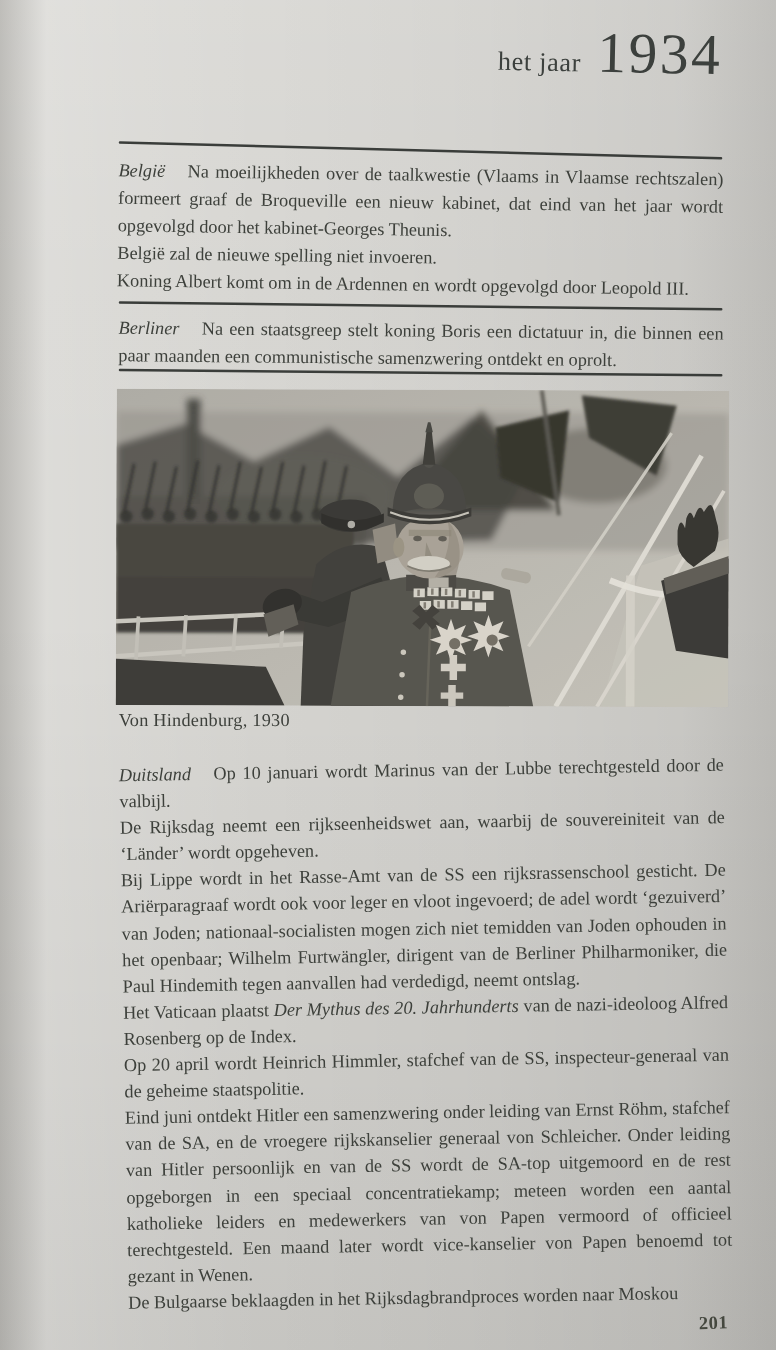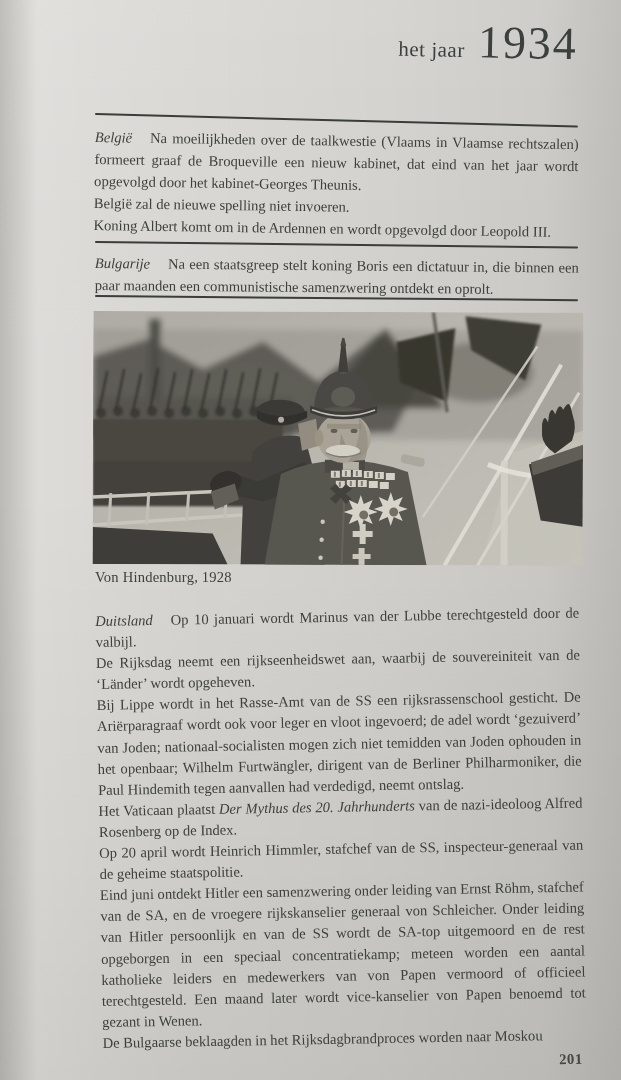--- a/index.html
+++ b/index.html
@@ -70,21 +70,21 @@
 
   <section class="sec sec-belgie">
       <p><span class="lead">België</span><span>Na moeilijkheden over de taalkwestie (Vlaams in Vlaamse rechtszalen) formeert graaf de Broqueville een nieuw kabinet, dat eind van het jaar wordt opgevolgd door het kabinet-Georges Theunis.</span></p>
       <p><span>België zal de nieuwe spelling niet invoeren.</span></p>
       <p><span>Koning Albert komt om in de Ardennen en wordt opgevolgd door Leopold III.</span></p>
     </section>
 
   <div class="rule rule-2"></div>
 
   <section class="sec sec-bulgarije">
-      <p><span class="lead">Bulgarije</span><span>Na een staatsgreep stelt koning Boris een dictatuur in, die binnen een paar maanden een communistische samenzwering ontdekt en oprolt.</span></p>
+      <p><span class="lead">Berliner</span><span>Na een staatsgreep stelt koning Boris een dictatuur in, die binnen een paar maanden een communistische samenzwering ontdekt en oprolt.</span></p>
     </section>
 
   <div class="rule rule-3"></div>
 
   <figure class="photo" style="margin:0">
     <svg viewBox="0 0 490 253" aria-hidden="true">
       <defs>
         <linearGradient id="sky" x1="0" y1="0" x2="1" y2="1">
           <stop offset="0" stop-color="#aeaba4"></stop>
           <stop offset=".55" stop-color="#bcb9b1"></stop>
@@ -253,21 +253,21 @@
       <g>
         <path d="M436,152 L490,134 L490,214 L448,208 Z" fill="#2c2b28"></path>
         <polygon points="438,150 490,132 490,146 440,163" fill="#56534c"></polygon>
         <path d="M449,112 q2,-12 6,-2 l1,-8 q3,-9 6,0 l2,-5 q3,-7 6,0 l2,-3 q4,-6 6,2 l2,8 q4,10 -1,24 l-17,13 q-12,-8 -13,-18 Z" fill="#272622"></path>
       </g>
 
       <rect x="0" y="0" width="490" height="253" fill="#b5b2aa" opacity=".12"></rect>
     </svg>
   </figure>
 
-  <figcaption class="caption">Von Hindenburg, 1928</figcaption>
+  <figcaption class="caption">Von Hindenburg, 1930</figcaption>
 
   <section class="sec sec-duitsland">
       <p><span class="lead">Duitsland</span><span>Op 10 januari wordt Marinus van der Lubbe terechtgesteld door de valbijl.</span></p>
       <p><span>De Rijksdag neemt een rijkseenheidswet aan, waarbij de souvereiniteit van de ‘Länder’ wordt opgeheven.</span></p>
       <p><span>Bij Lippe wordt in het Rasse-Amt van de SS een rijksrassenschool gesticht. De Ariërparagraaf wordt ook voor leger en vloot ingevoerd; de adel wordt ‘gezuiverd’ van Joden; nationaal-socialisten mogen zich niet temidden van Joden ophouden in het openbaar; Wilhelm Furtwängler, dirigent van de Berliner Philharmoniker, die Paul Hindemith tegen aanvallen had verdedigd, neemt ontslag.</span></p>
       <p><span>Het Vaticaan plaatst </span><span class="it">Der Mythus des 20. Jahrhunderts</span><span> van de nazi-ideoloog Alfred Rosenberg op de Index.</span></p>
       <p><span>Op 20 april wordt Heinrich Himmler, stafchef van de SS, inspecteur-generaal van de geheime staatspolitie.</span></p>
       <p><span>Eind juni ontdekt Hitler een samenzwering onder leiding van Ernst Röhm, stafchef van de SA, en de vroegere rijkskanselier generaal von Schleicher. Onder leiding van Hitler persoonlijk en van de SS wordt de SA-top uitgemoord en de rest opgeborgen in een speciaal concentratiekamp; meteen worden een aantal katholieke leiders en medewerkers van von Papen vermoord of officieel terechtgesteld. Een maand later wordt vice-kanselier von Papen benoemd tot gezant in Wenen.</span></p>
       <p><span>De Bulgaarse beklaagden in het Rijksdagbrandproces worden naar Moskou</span></p>
     </section>

